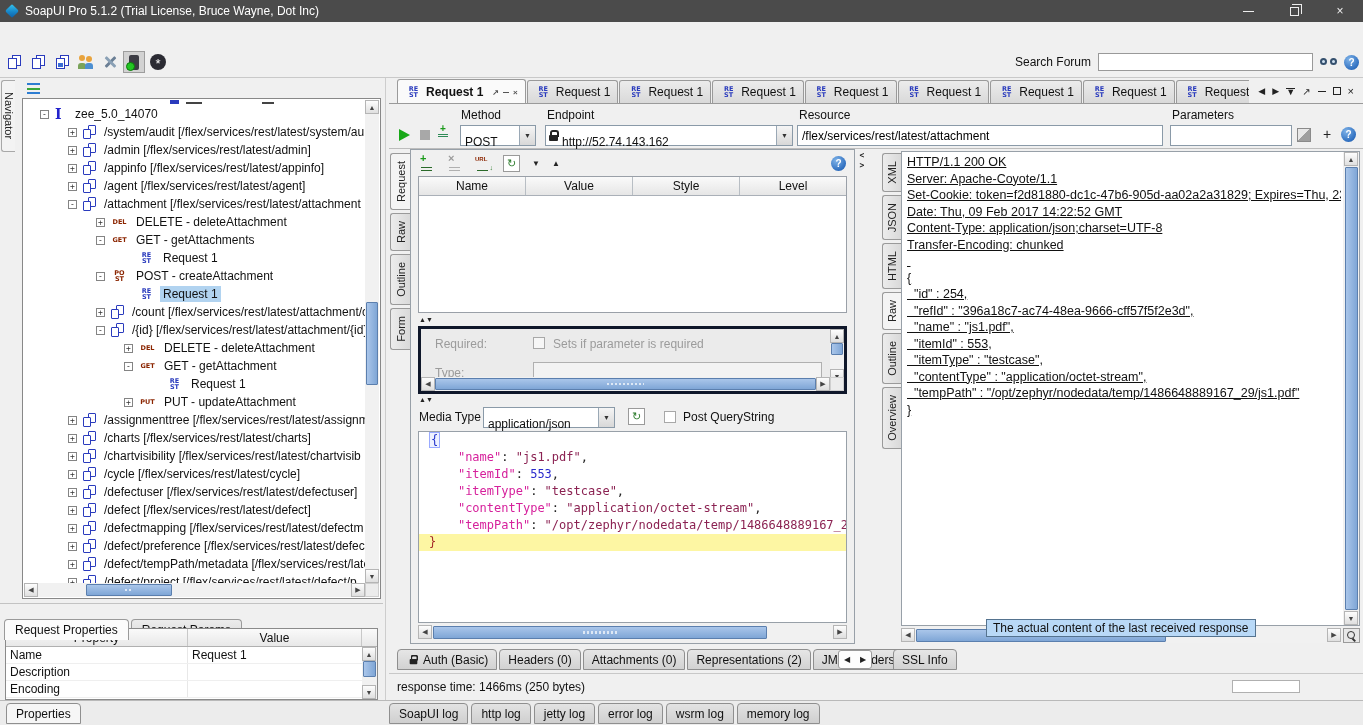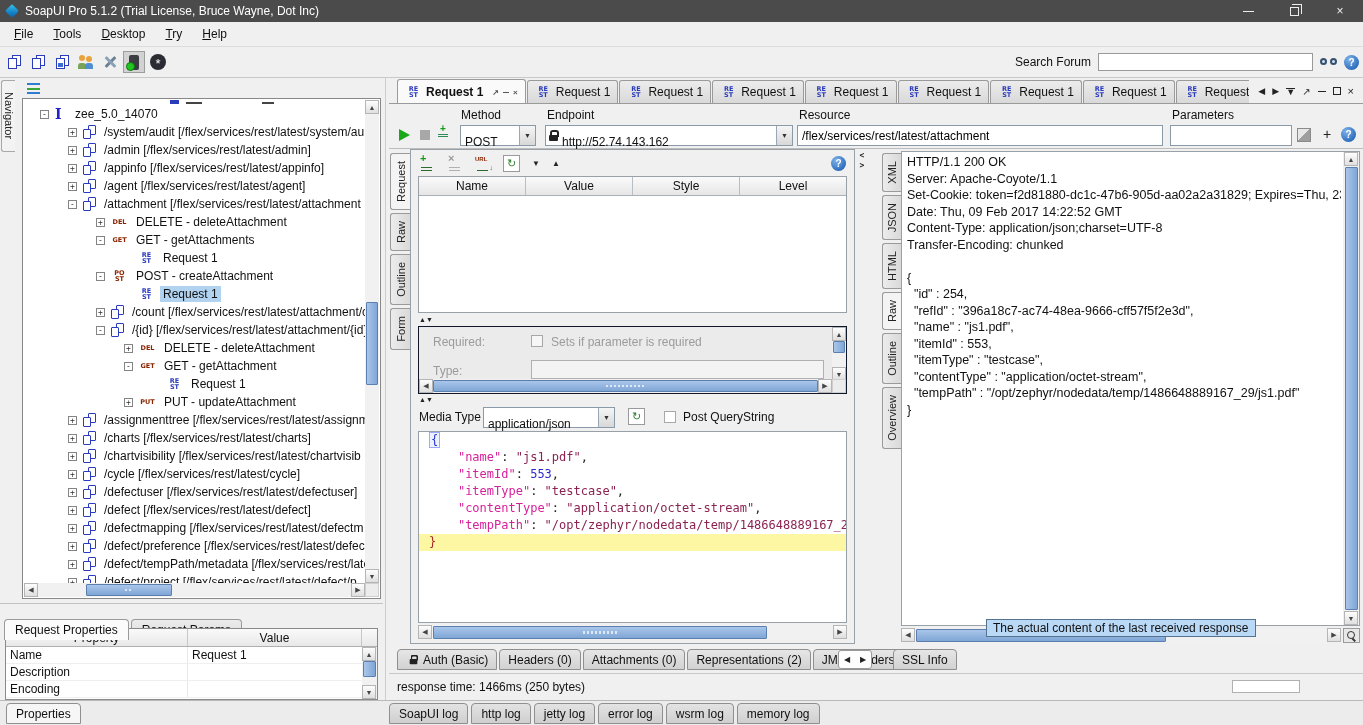--- a/index.html
+++ b/index.html
@@ -183,37 +183,37 @@
 .pti.url b { font-size:6px; color:#8b2500; top:1px; left:0; }
 .pti.url u { position:absolute; right:-2px; bottom:0; font-size:7px; color:#2a7a2a; text-decoration:none; }
 .boxbtn { width:17px; height:17px; border:1px solid #9a9a9a; background:#fff; color:#2a7a2a;
   font-size:11px; display:flex; align-items:center; justify-content:center; }
 .mvarrow { font-size:8px; color:#222; }
 #ptable { position:absolute; left:7px; top:26px; right:7px; height:137px; border:1px solid #9aa0a8; background:#fff; }
 #pthdr { display:flex; height:19px; background:linear-gradient(#fafafa,#e6e6e6); border-bottom:1px solid #aab0b8; }
 #pthdr div { flex:1; display:flex; align-items:center; justify-content:center; border-right:1px solid #b8bec4; }
 #pthdr div:last-child { border-right:none; }
 .splitmark { position:absolute; left:8px; font-size:7px; color:#222; letter-spacing:0; }
-#reqpanel { position:absolute; left:7px; top:176px; right:7px; height:68px; background:#ebebeb; border:1px solid #0f172a; }
+#reqpanel { position:absolute; left:7px; top:176px; right:7px; height:68px; background:#ebebeb; border:3px solid #0f172a; }
 .dimlbl { position:absolute; color:#9b9b9b; }
 .cbox { position:absolute; width:12px; height:12px; background:#f6f6f6; border:1px solid #a8a8a8; }
 #typecombo { position:absolute; left:112px; top:33px; right:22px; height:19px; background:#f3f3f3; border:1px solid #b0b0b0; }
 #mediarow { position:absolute; left:0; top:256px; right:0; height:24px; }
 #bodyed { position:absolute; left:7px; top:281px; right:7px; bottom:20px; background:#fff; border:1px solid #98a0a8;
   overflow:hidden; font-family:"DejaVu Sans Mono",monospace; font-size:12px; }
 .bline { height:17px; line-height:17px; white-space:pre; padding-left:10px; }
 .bline.hl { background:#fdf6a3; }
 .c-key { color:#d6219c; } .c-str { color:#8b2252; } .c-num { color:#2929cc; } .c-pln { color:#222; }
 .c-brace { color:#2233cc; border:1px solid #99aaff; background:#eef2ff; padding:0 1px; }
 .c-brace2 { color:#a52a2a; }
 #resped { position:absolute; left:493px; top:0; right:0; height:497px; }
 #respsidetabs { left:0; }
 .vtabcol.r .vtabwrap { width:19px; }
 #respcontent { position:absolute; left:19px; top:2px; right:3px; height:475px; border:1px solid #98a0a8; background:#fff; }
-#resptext { position:absolute; left:5px; top:2px; right:18px; bottom:2px; overflow:hidden; font-size:12.5px; }
+#resptext { position:absolute; left:5px; top:2px; right:18px; bottom:2px; overflow:hidden; font-size:12.5px;text-decoration:underline; }
 .rline { height:16.5px; line-height:16.5px; white-space:pre; }
 #tooltip { position:absolute; left:104px; top:470px; height:18px; padding:1px 6px; background:#b9d9f7;
   border:1px solid #55738f; z-index:20; white-space:nowrap; }
 .magbtn { position:absolute; right:3px; top:479px; width:17px; height:15px; border:1px solid #9a9a9a;
   background:#e8e8e8; display:flex; align-items:center; justify-content:center; }
 .mag { position:relative; width:9px; height:9px; }
 .mag::before { content:""; position:absolute; left:0; top:0; width:6px; height:6px; border:1.5px solid #333; border-radius:50%; }
 .mag::after { content:""; position:absolute; right:0; bottom:0; width:4px; height:1.5px; background:#333; transform:rotate(45deg); }
 
 
@@ -244,27 +244,20 @@
         </span>
       <span class="wbtn">
           <i class="w-res"></i>
         </span>
       <span class="wbtn">
           <i class="w-x">×</i>
         </span>
     </div>
   </div>
 
-  <div id="menubar">
-      <div class="menu-item"><span class="u">F</span>ile</div>
-      <div class="menu-item"><span class="u">T</span>ools</div>
-      <div class="menu-item"><span class="u">D</span>esktop</div>
-      <div class="menu-item"><span class="u">T</span>ry</div>
-      <div class="menu-item"><span class="u">H</span>elp</div>
-    </div>
 
   <div id="toolbar">
     <div id="tbicons">
         <span class="tbi">
           <span class="pg">
             <i class="a"></i>
             <i class="b"></i>
           </span>
         </span>
         <span class="tbi">

